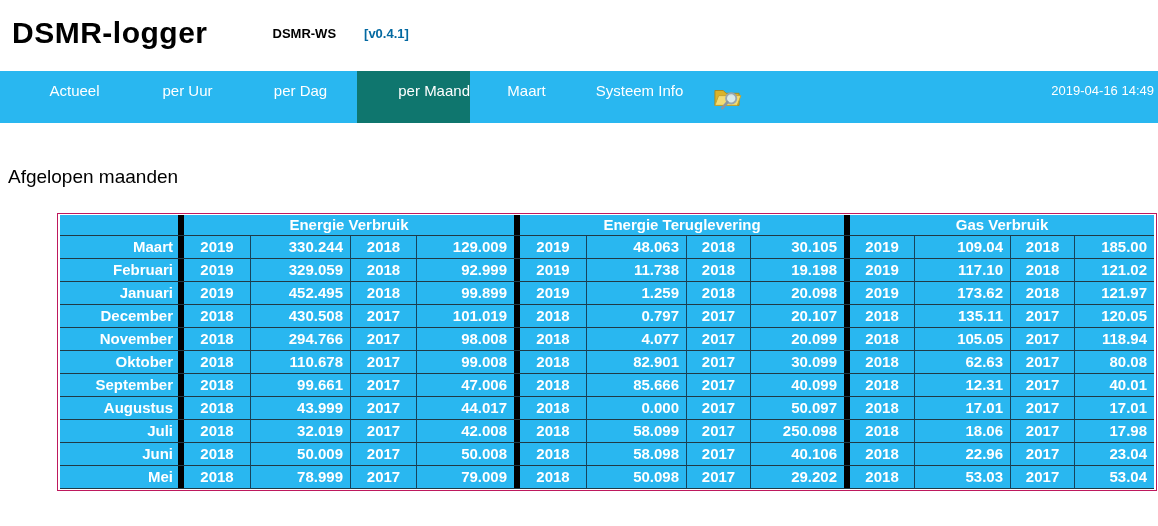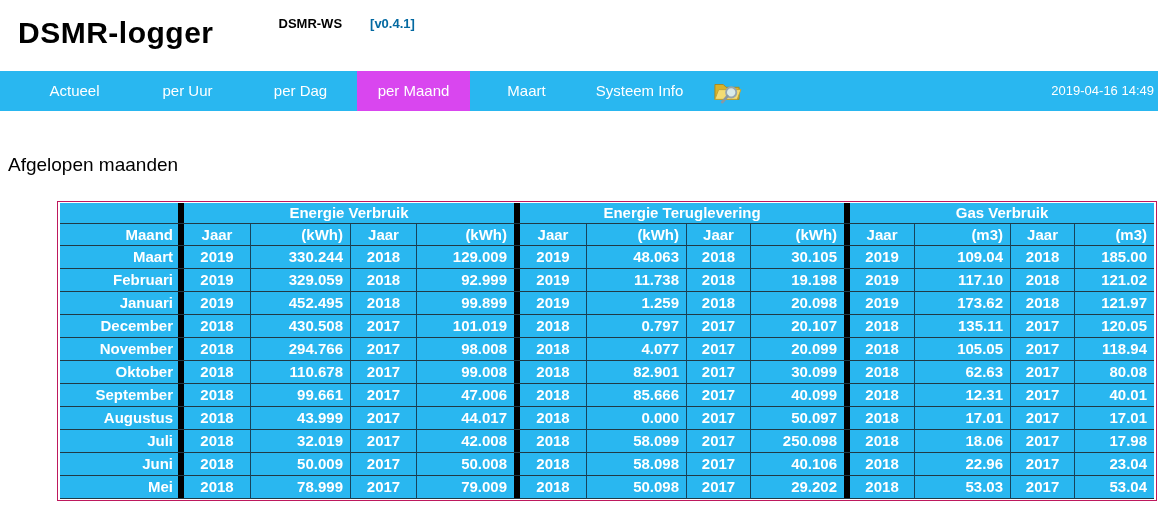--- a/index.html
+++ b/index.html
@@ -1,30 +1,30 @@
 <!DOCTYPE html>
 <html><head>
 <meta charset="utf-8">
 <style>
   * { box-sizing: border-box; margin: 0; padding: 0; }
   html, body { width: 1158px; height: 526px; overflow: hidden; background: #fff;
     font-family: "Liberation Sans", sans-serif; }
 
   
-  .app-header { display: flex; align-items: flex-start; padding: 16px 0 0 18px; }
+  .app-header { display: flex; align-items: center; padding: 16px 0 0 12px; }
   .app-title { font-size: 30px; font-weight: bold; color: #000; letter-spacing: 0.5px; }
   .app-sub { font-size: 13px; font-weight: bold; color: #000; margin-left: 65px; }
   .app-ver { font-size: 13px; font-weight: bold; color: #0369a1; margin-left: 28px; }
 
   
-  .navbar { margin-top: 21px; height: 40px; background: #29b7f0; display: flex;
+  .navbar { margin-top: 21px; height: 52px; background: #29b7f0; display: flex;
     align-items: stretch; padding-left: 18px; }
   .nav-item { width: 113px; line-height: 40px; text-align: center; color: #fff;
     font-size: 15px; cursor: pointer; }
-  .nav-item.active { background: #d946ef; }
+  .nav-item.active { background: #0f766e; text-align: right; }
   .nav-icon { display: flex; align-items: center; margin-left: 16px; cursor: pointer; }
   .nav-clock { margin-left: auto; line-height: 40px; padding-right: 4px;
     color: #fff; font-size: 13px; }
 
   
   .section-title { margin: 43px 0 0 8px; font-size: 19px; font-weight: normal; color: #000; }
 
   
   .table-frame { display: inline-block; margin: 25px 0 0 57px; border: 1px solid #be185d;
     padding: 1px 2px; background: #fff; }
@@ -96,38 +96,20 @@
     <thead>
       <tr class="grp">
         <th></th>
         <th class="sep"></th>
         <th colspan="4">Energie Verbruik</th>
         <th class="sep"></th>
         <th colspan="4">Energie Teruglevering</th>
         <th class="sep"></th>
         <th colspan="4">Gas Verbruik</th>
       </tr>
-      <tr class="sub">
-        <th class="maand">Maand</th>
-        <th class="sep"></th>
-        <th class="jaar">Jaar</th>
-        <th class="num vl">(kWh)</th>
-        <th class="jaar vl">Jaar</th>
-        <th class="num vl">(kWh)</th>
-        <th class="sep"></th>
-        <th class="jaar">Jaar</th>
-        <th class="num vl">(kWh)</th>
-        <th class="jaar vl">Jaar</th>
-        <th class="num vl">(kWh)</th>
-        <th class="sep"></th>
-        <th class="jaar">Jaar</th>
-        <th class="num vl">(m3)</th>
-        <th class="jaar vl">Jaar</th>
-        <th class="num vl">(m3)</th>
-      </tr>
     </thead>
     <tbody>
         <tr>
           <td class="maand">Maart</td>
           <td class="sep"></td>
           <td class="jaar">2019</td>
           <td class="num vl">330.244</td>
           <td class="jaar vl">2018</td>
           <td class="num vl">129.009</td>
           <td class="sep"></td>

